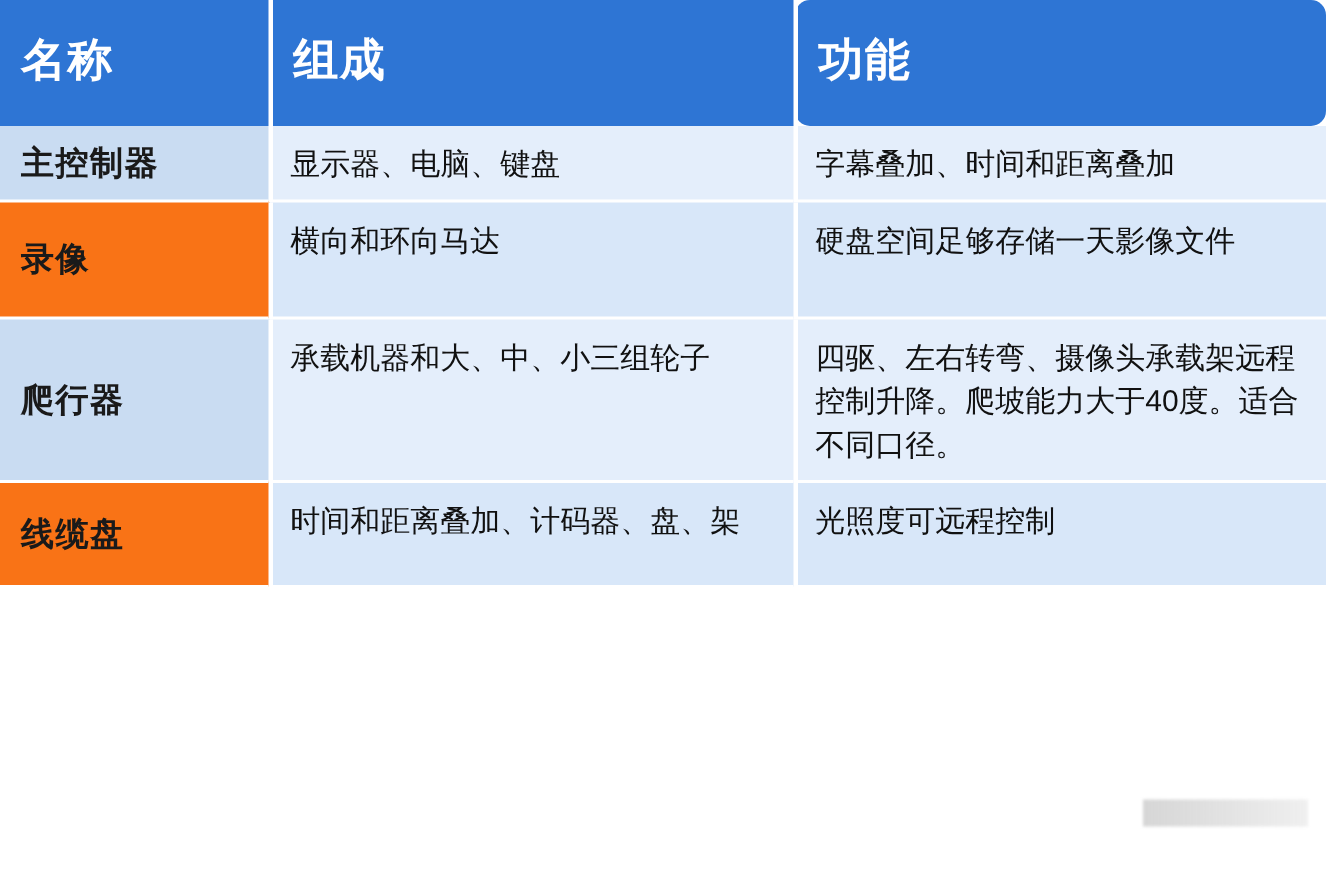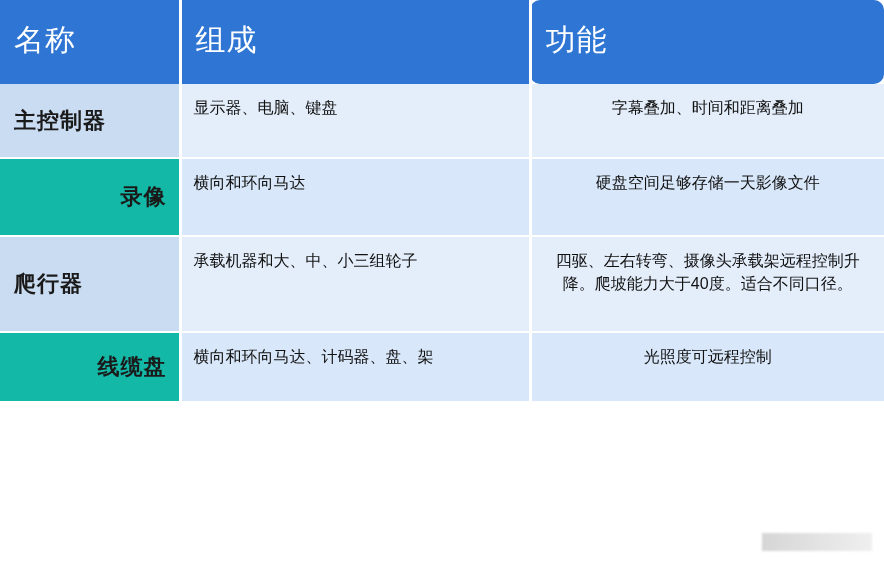--- a/index.html
+++ b/index.html
@@ -25,58 +25,58 @@
     table-layout: fixed;
   }
   table.spec-table col.c1 { width: 180px; }
   table.spec-table col.c2 { width: 350px; }
   table.spec-table col.c3 { width: 354px; }
 
   thead th {
     background: #2e75d4;
     color: #ffffff;
     font-size: 30px;
-    font-weight: normal;
+    font-weight: bold;
     text-align: left;
     padding: 10px 14px 14px 14px;
     height: 60px;
     vertical-align: middle;
     border-right: 3px solid #ffffff;
     letter-spacing: 1px;
   }
   thead th:last-child { border-right: none; border-radius: 10px; }
 
   tbody td {
     vertical-align: middle;
     border-right: 3px solid #ffffff;
     border-bottom: 2px solid #ffffff;
     padding: 8px 12px;
     line-height: 1.45;
   }
-  tbody td:last-child { border-right: none; text-align: center; }
+  tbody td:last-child { border-right: none; }
 
   tbody td.name-cell {
     font-size: 22px;
     font-weight: bold;
     color: #1a1a1a;
     background: #c9dcf2;
     padding-left: 14px;
     letter-spacing: 1px;
   }
   tbody td.text-cell {
-    font-size: 16px;
+    font-size: 20px;
     color: #111111;
     background: #e4eefb;
     vertical-align: top;
     padding-top: 12px;
   }
-  tbody tr.alt td.name-cell { background: #14b8a6; text-align: right; }
+  tbody tr.alt td.name-cell { background: #f97316; }
   tbody tr.alt td.text-cell { background: #d8e7f9; }
 
-  .row-h1 { height: 74px; }
+  .row-h1 { height: 50px; }
   .row-h2 { height: 78px; }
   .row-h3 { height: 84px; }
   .row-h4 { height: 62px; }
   .row-h5 { height: 96px; }
   .row-h6 { height: 70px; }
 
   .watermark {
     position: absolute;
     right: 12px;
     bottom: 28px;
@@ -115,19 +115,19 @@
         <td class="text-cell">横向和环向马达</td>
         <td class="text-cell">硬盘空间足够存储一天影像文件</td>
       </tr>
       <tr class="row-h5">
         <td class="name-cell">爬行器</td>
         <td class="text-cell">承载机器和大、中、小三组轮子</td>
         <td class="text-cell">四驱、左右转弯、摄像头承载架远程控制升降。爬坡能力大于40度。适合不同口径。</td>
       </tr>
       <tr class="row-h6 alt">
         <td class="name-cell">线缆盘</td>
-        <td class="text-cell">横向和环向马达、计码器、盘、架</td>
+        <td class="text-cell">时间和距离叠加、计码器、盘、架</td>
         <td class="text-cell">光照度可远程控制</td>
       </tr>
     </tbody>
   </table>
   <div class="watermark"></div>
 </div>
 
 </body></html>

